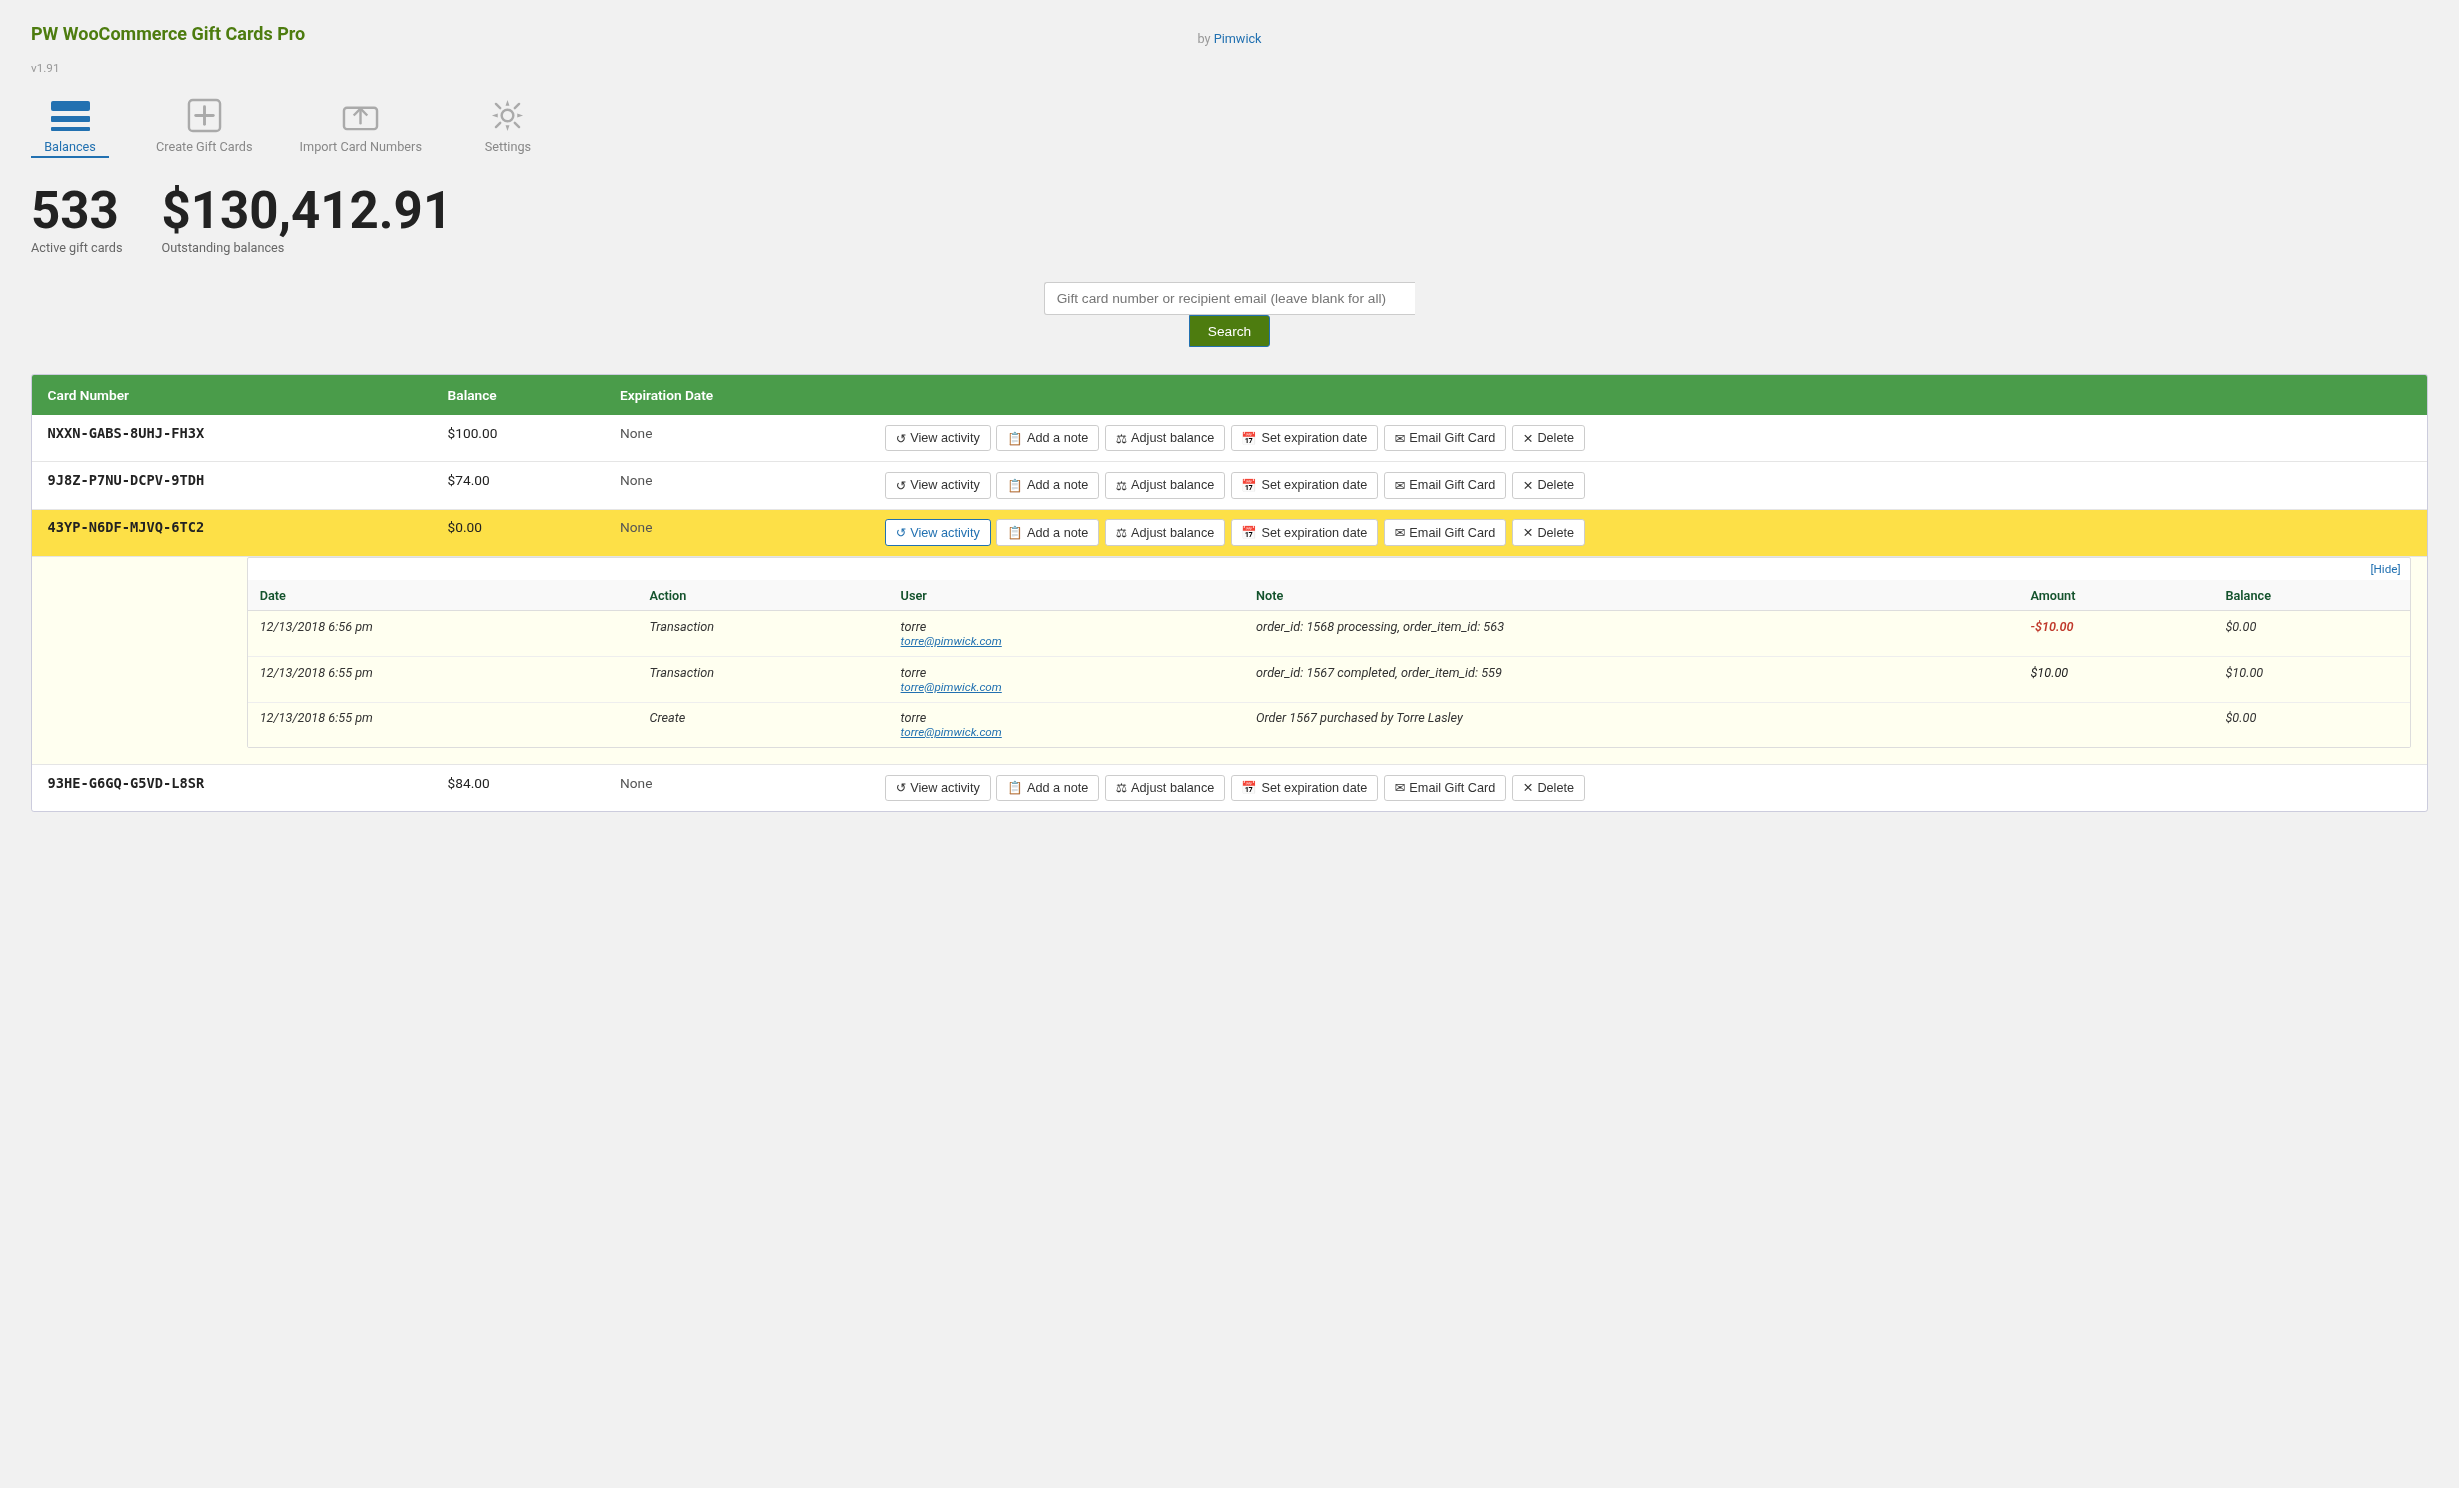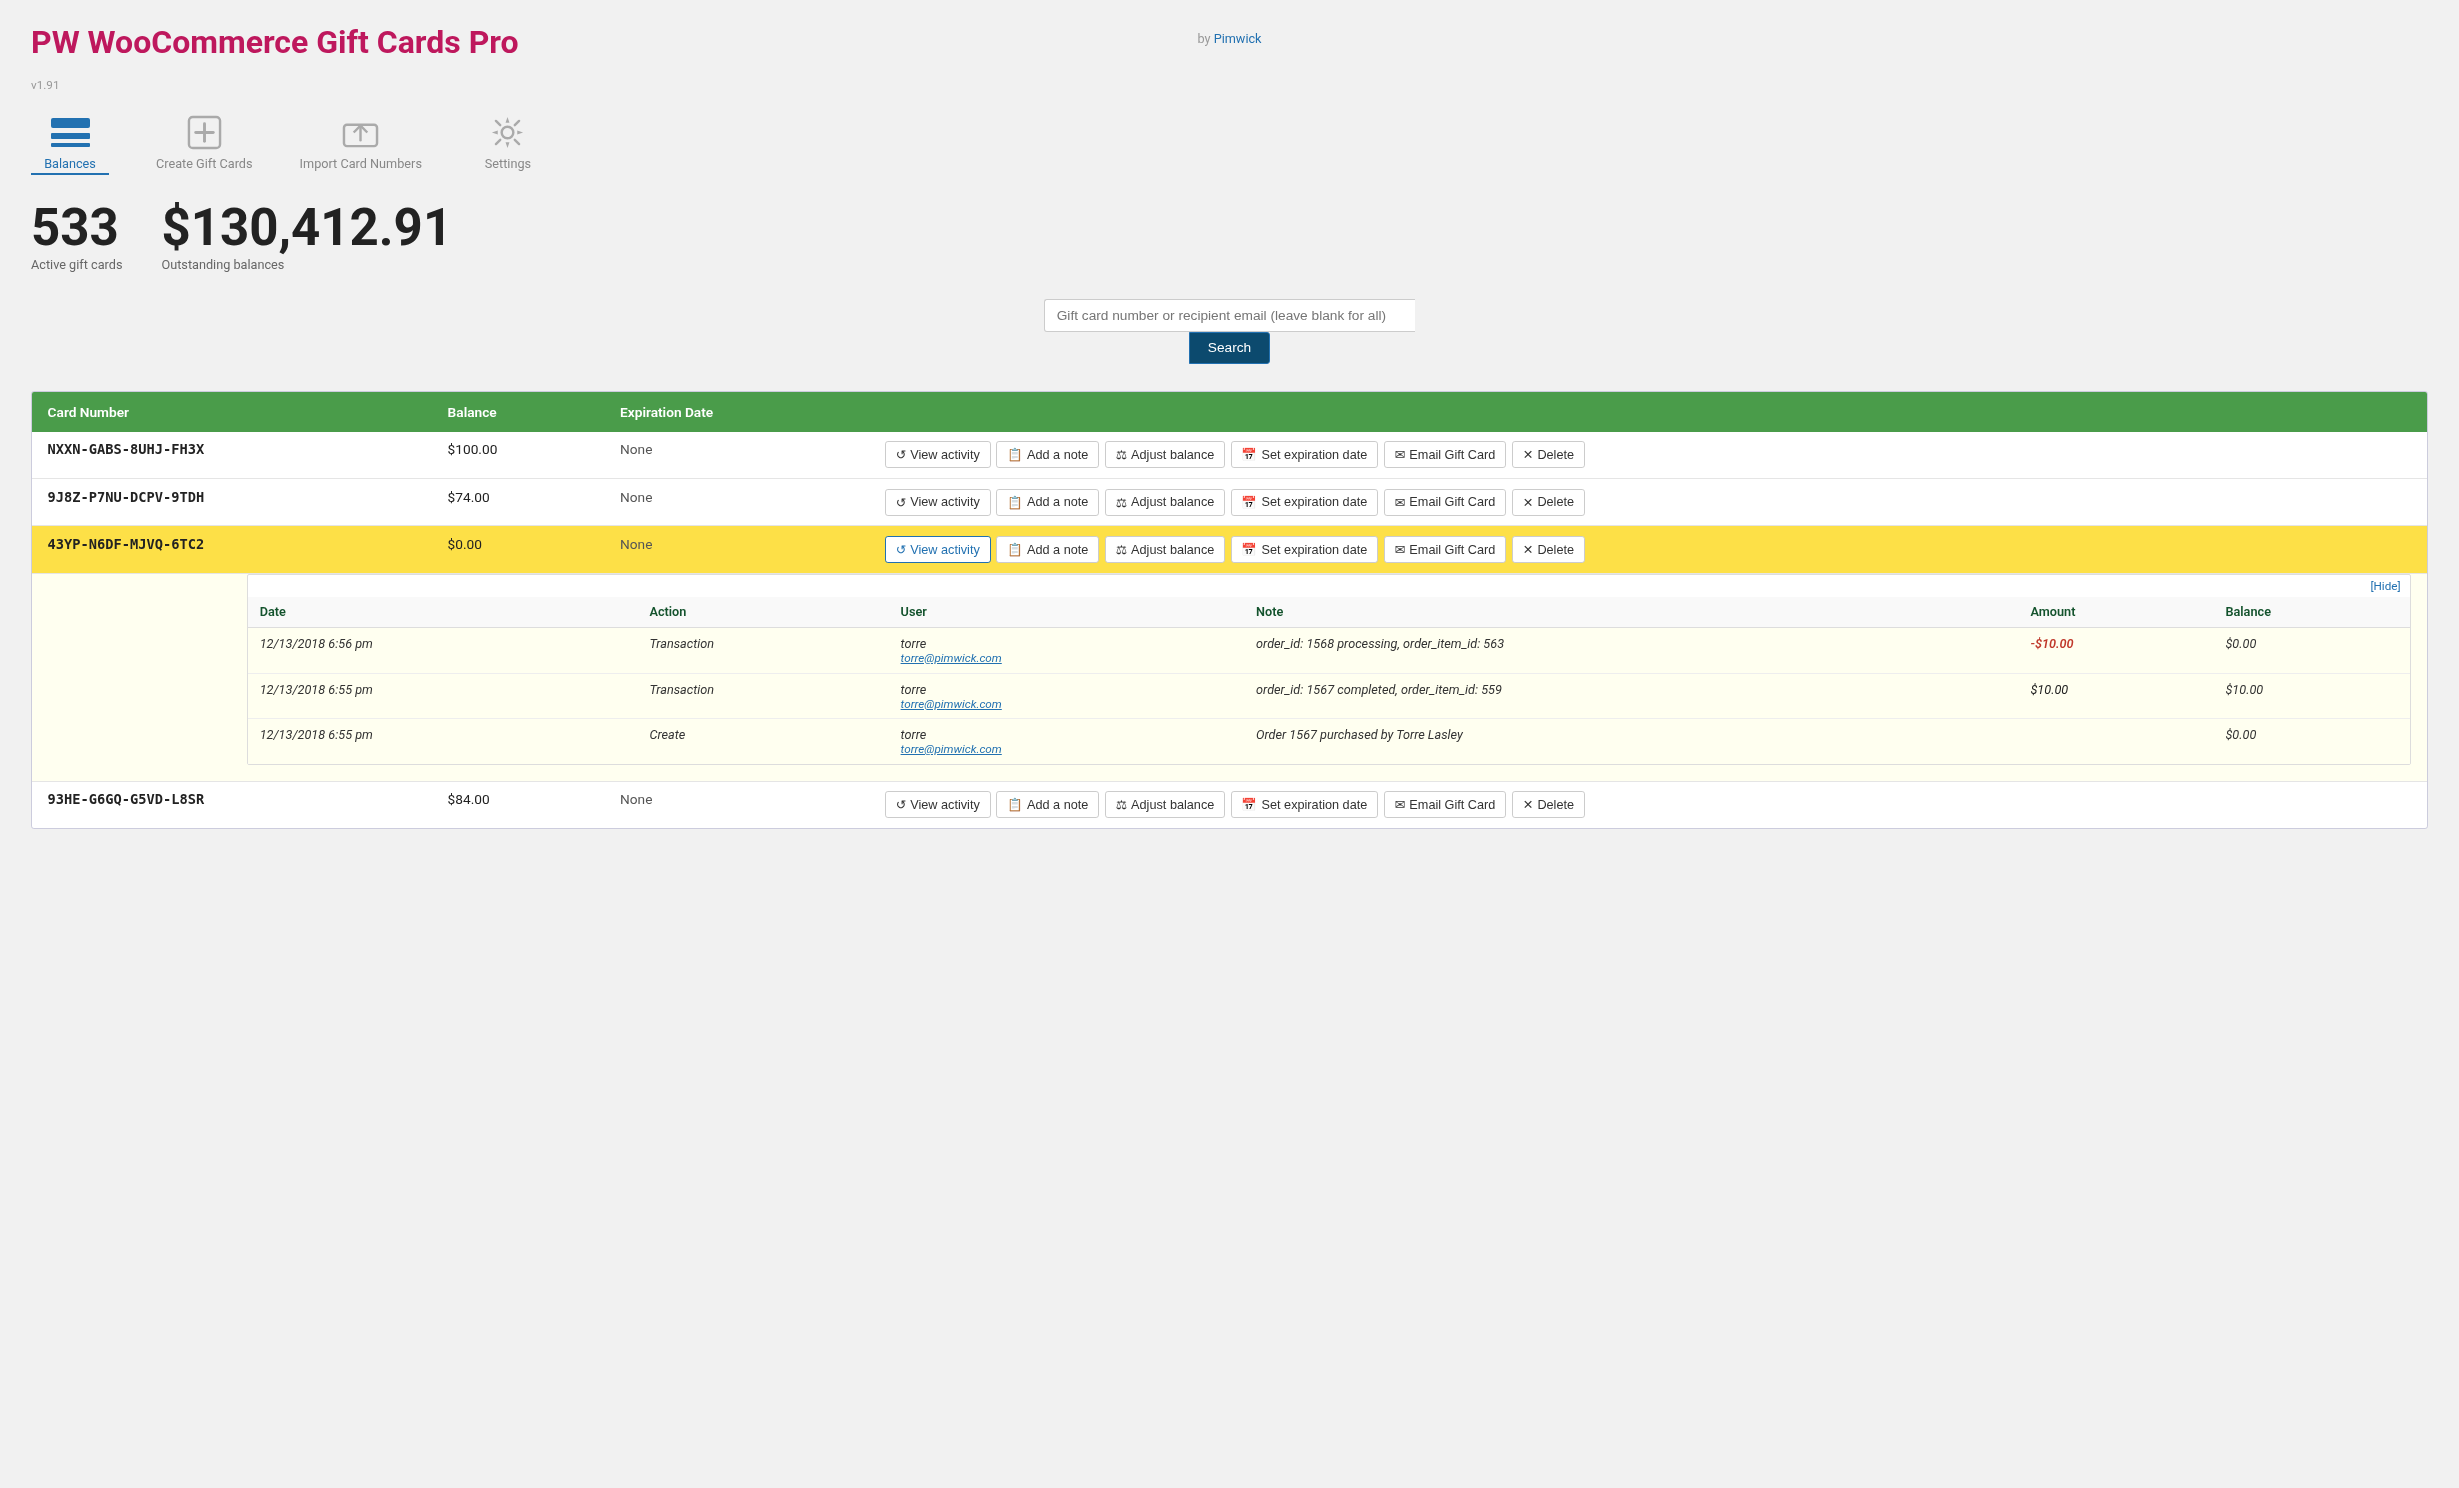--- a/index.html
+++ b/index.html
@@ -8,23 +8,23 @@
       background: #f1f1f1;
       color: #333;
       font-size: 13.7px;
     }
     .page-wrapper {
       background: #f1f1f1;
       min-height: 100vh;
       padding: 23.4px 31px;
     }
     .app-title {
-      font-size: 32px;
+      font-size: 18px;
       font-weight: 700;
-      color: #be185d;
+      color: #4d7c0f;
       line-height: 1.2;
     }
     .app-version {
       font-size: 11.7px;
       color: #999;
       margin-top: 16px;
     }
     .app-by {
       font-size: 12.7px;
       color: #999;
@@ -108,21 +108,21 @@
       border: 1px solid #ccc;
       border-right: none;
       border-radius: 2.9px 0 0 2.9px;
       font-size: 13.7px;
       color: #555;
       background: #fff;
       outline: none;
     }
     .search-btn {
       padding: 7.8px 17.6px;
-      background: #0c4a6e;
+      background: #4d7c0f;
       color: #fff;
       border: 1px solid #2271b1;
       border-radius: 0 2.9px 2.9px 0;
       font-size: 13.7px;
       cursor: pointer;
       font-weight: 500;
     }
     .table-container {
       background: #fff;
       border: 1px solid #ccd;

